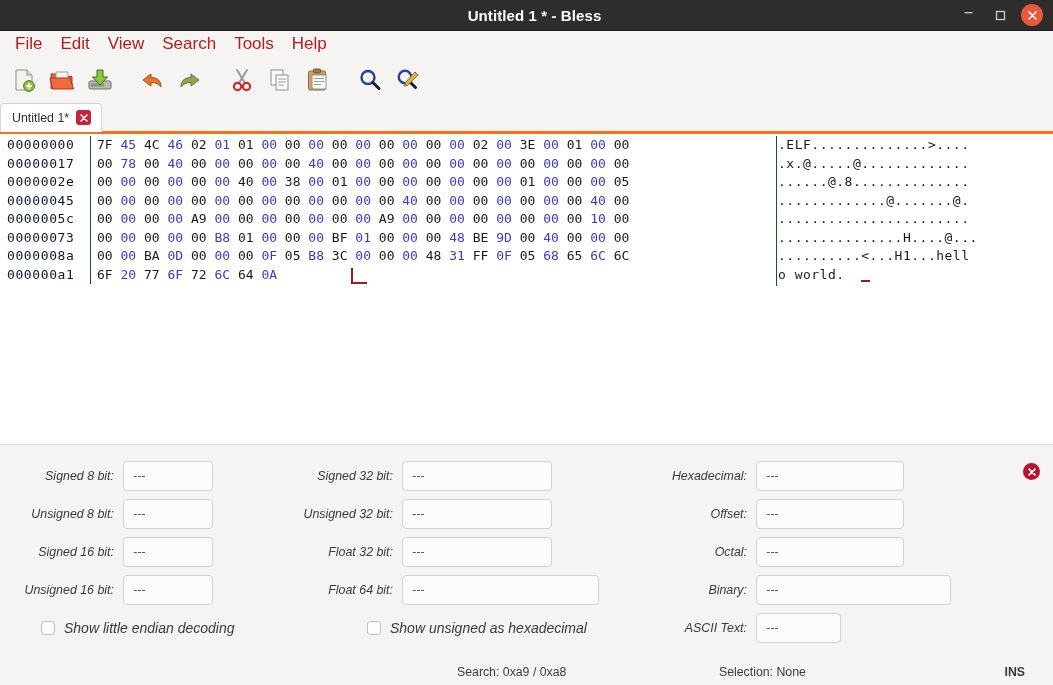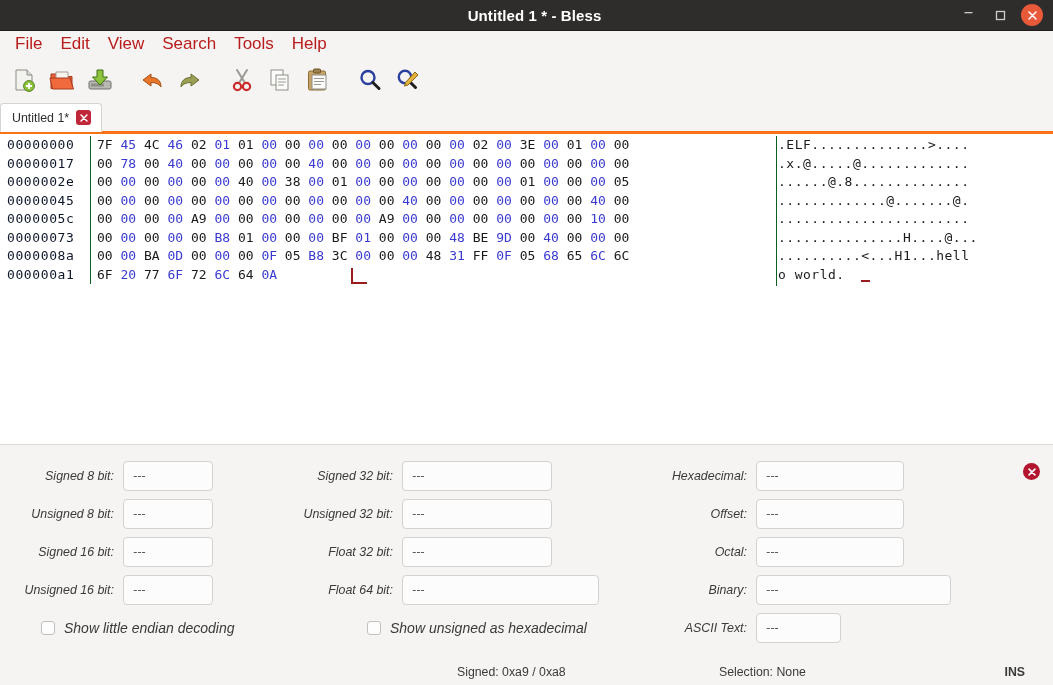--- a/index.html
+++ b/index.html
@@ -467,18 +467,18 @@
     </div>
 
     <div class="close-dp">
       <svg width="8" height="8" viewBox="0 0 9 9">
           <path d="M1.2 1.2 L7.8 7.8 M7.8 1.2 L1.2 7.8" stroke="#fff" stroke-width="1.8" stroke-linecap="round"></path>
         </svg>
     </div>
   </div>
 
   <div class="statusbar">
-    <span class="sb-offset">Signed: 0xa9 / 0xa8</span>
+    <span class="sb-offset">Search: 0xa9 / 0xa8</span>
     <span class="sb-selection">Selection: None</span>
     <span class="sb-ins">INS</span>
   </div>
 
 </div>
 
 </body></html>

